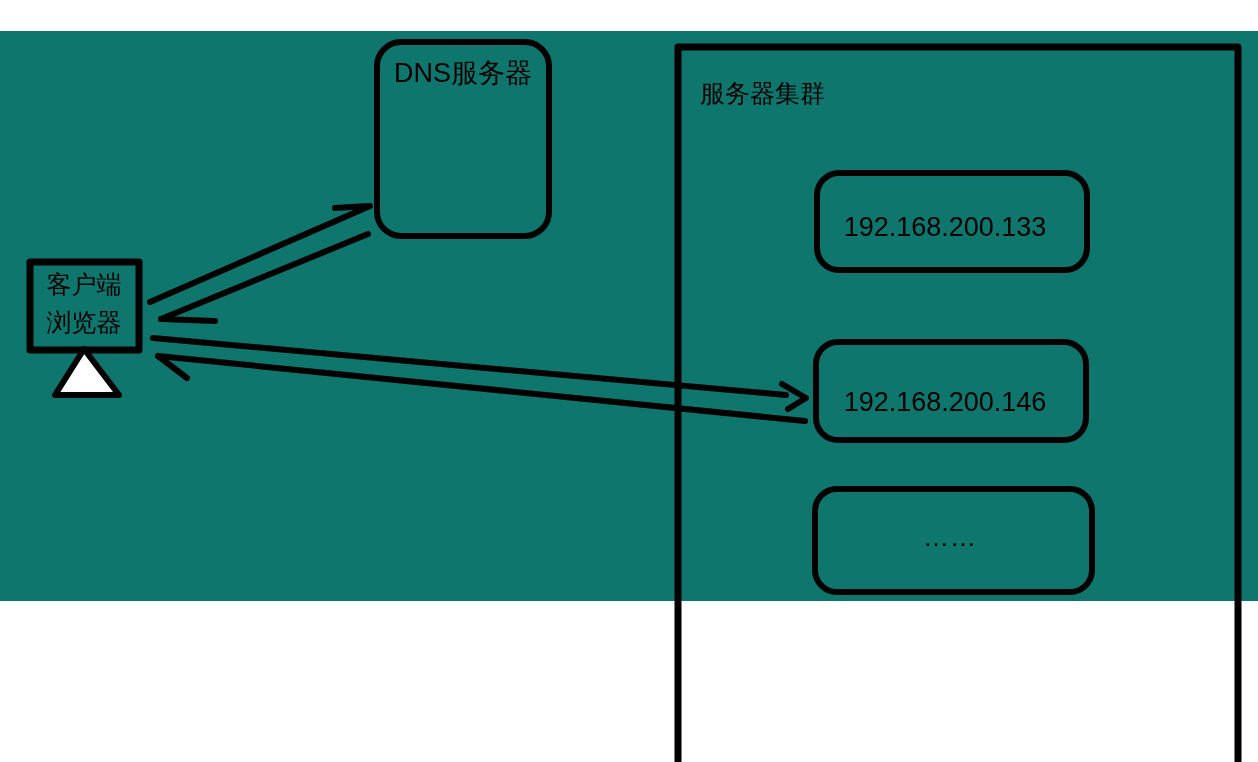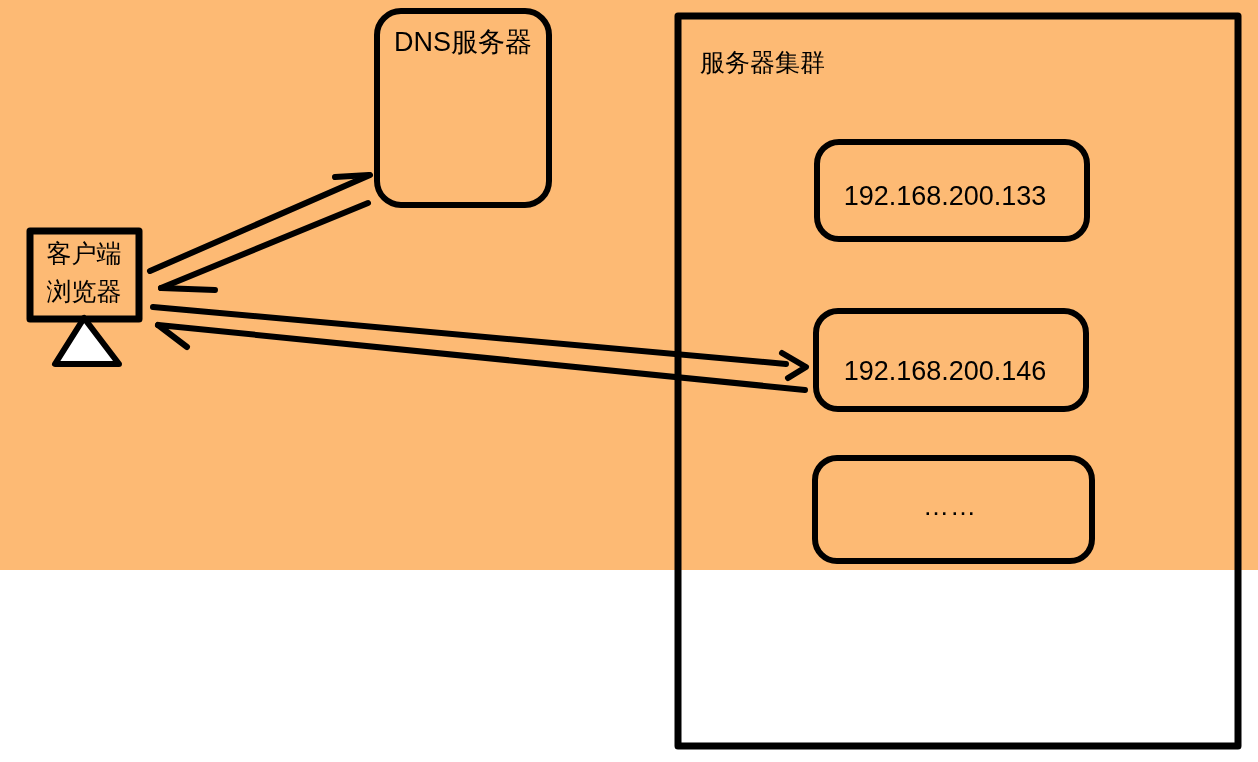--- a/index.html
+++ b/index.html
@@ -7,21 +7,22 @@
     padding: 0;
     background: #ffffff;
     width: 1258px;
     height: 762px;
     overflow: hidden;
   }
   .stage {
     position: relative;
     width: 1258px;
     height: 570px;
-    background: #fdba74;
+    background: #0f766e;
+    margin-top: 31px;
   }
   svg {
     display: block;
   }
   .shape {
     fill: none;
     stroke: #000000;
     stroke-linecap: round;
     stroke-linejoin: round;
   }

